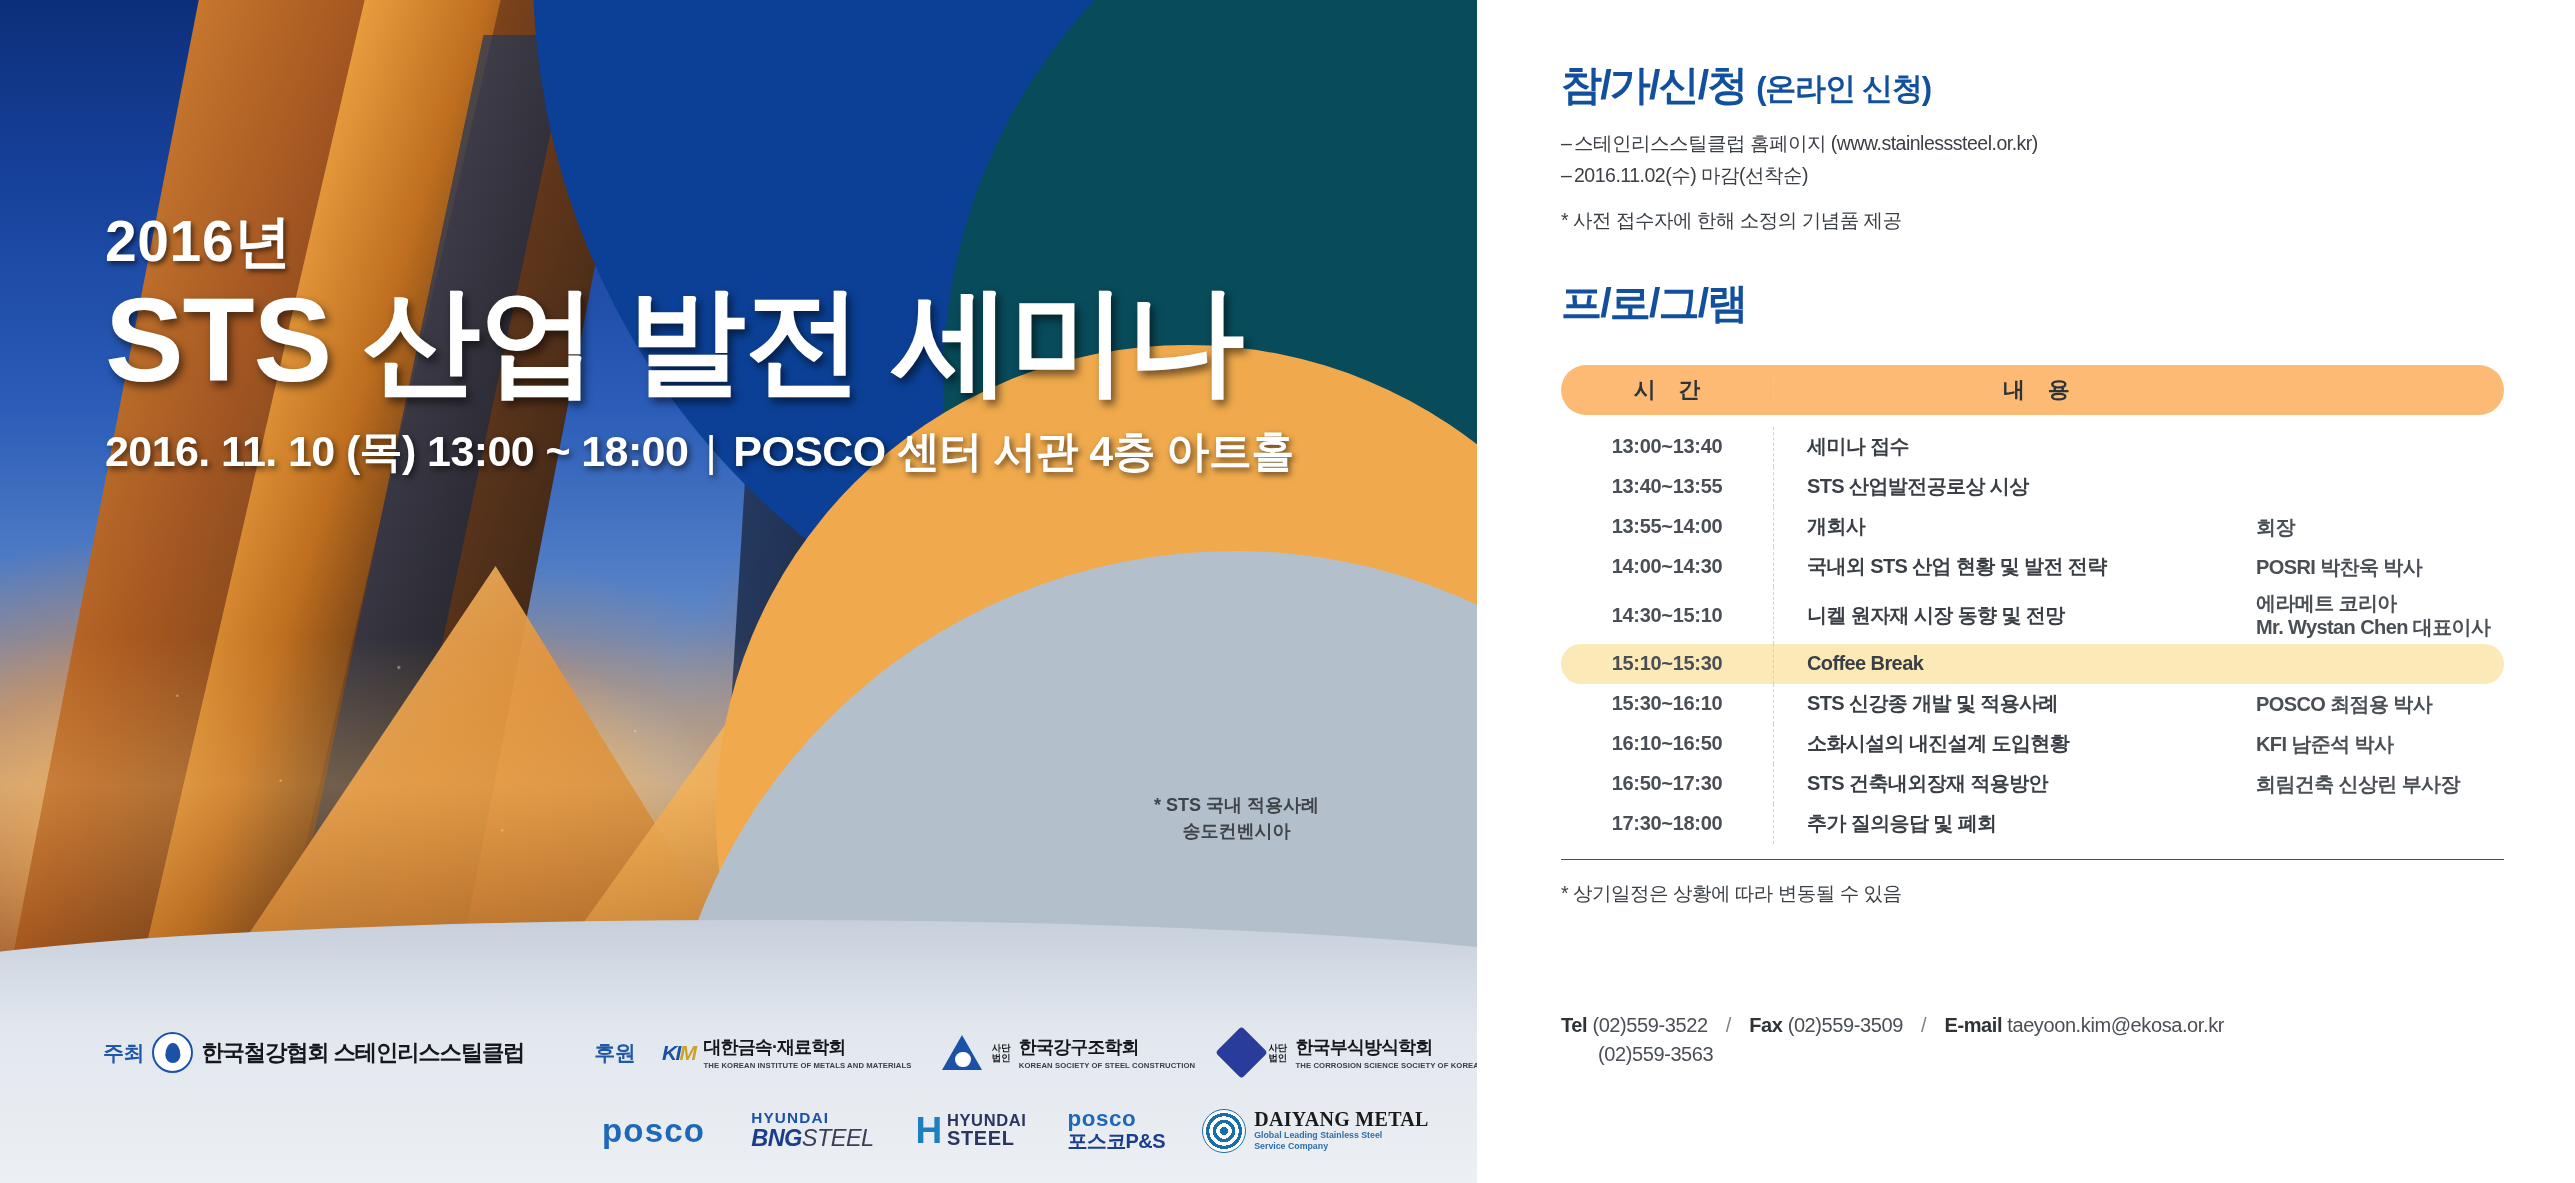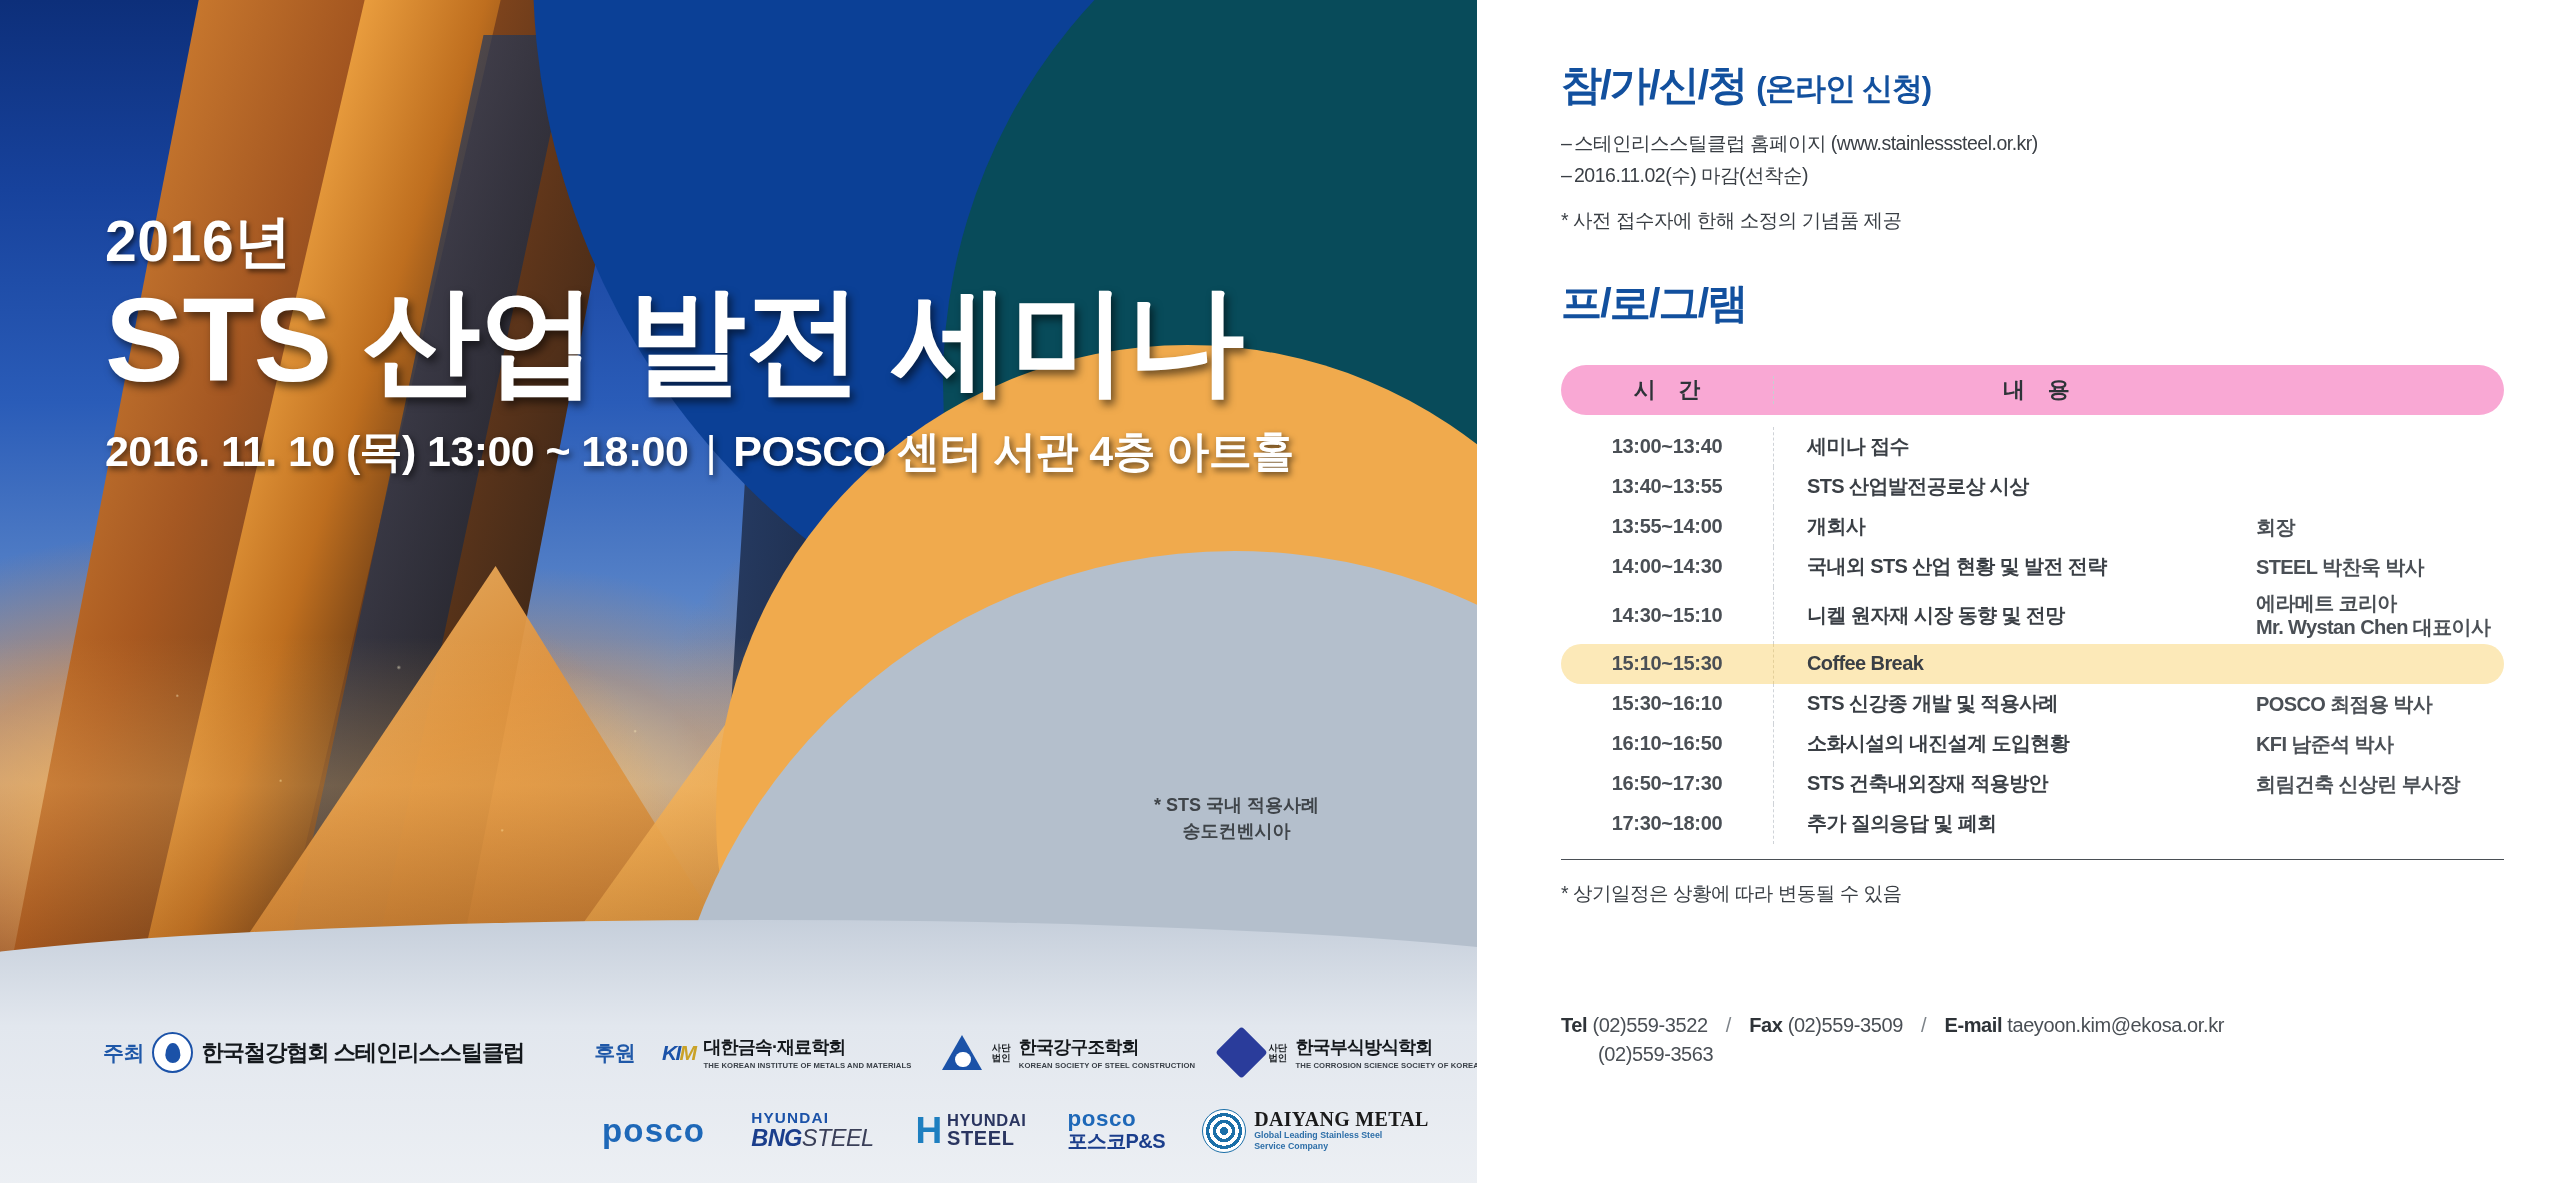--- a/index.html
+++ b/index.html
@@ -160,21 +160,21 @@
   }
   .sec-head .paren{font-size:31px;letter-spacing:-1.2px;}
   .bullets{margin-top:22.4px;}
   .bl{font-size:19.5px;color:#3a3f45;line-height:1.62;letter-spacing:-0.5px;white-space:nowrap;}
   .bl .dash{display:inline-block;width:13px;}
   .bl-star{margin-top:15.3px;font-size:19.5px;color:#3a3f45;letter-spacing:-0.5px;white-space:nowrap;}
 
   
   #prog{position:absolute;left:84px;top:365px;width:943px;}
   .thead{
-    display:flex;align-items:center;height:50px;background:#f9a8d4;border-radius:25px;
+    display:flex;align-items:center;height:50px;background:#fdba74;border-radius:25px;
   }
   .thead .c-time{width:212px;text-align:center;font-size:22px;font-weight:600;color:#2e3338;letter-spacing:8.3px;text-indent:8.3px;}
   .thead .c-div{width:0.6px;height:28px;border-left:1.2px dashed #c9cdd2;}
   .thead .c-body{flex:1;text-align:center;font-size:22px;font-weight:600;color:#2e3338;letter-spacing:8.3px;text-indent:8.3px;
       padding-right:206px;}
   .trow{display:flex;align-items:center;min-height:40px;position:relative;}
   .trow.hl{background:#FCE9B8;border-radius:23.6px;}
   .trow .c-time{width:212px;text-align:center;font-size:20px;font-weight:600;color:#4a4f55;letter-spacing:-0.3px;}
   .trow .c-sep{width:0;border-left:1.2px dashed #cfd3d8;align-self:stretch;}
   .trow.hl .c-sep{border-color:#e3cf9a;}
@@ -336,21 +336,21 @@
       <div class="trow">
         <div class="c-time">13:55~14:00</div>
         <div class="c-sep"></div>
         <div class="c-body">개회사</div>
         <div class="c-spk">회장</div>
       </div>
       <div class="trow">
         <div class="c-time">14:00~14:30</div>
         <div class="c-sep"></div>
         <div class="c-body">국내외 STS 산업 현황 및 발전 전략</div>
-        <div class="c-spk">STEEL 박찬욱 박사</div>
+        <div class="c-spk">POSRI 박찬욱 박사</div>
       </div>
       <div class="trow" style="min-height:57px;">
         <div class="c-time">14:30~15:10</div>
         <div class="c-sep"></div>
         <div class="c-body">니켈 원자재 시장 동향 및 전망</div>
         <div class="c-spk">
           <span>에라메트 코리아</span>
           <span class="l2">Mr. Wystan Chen 대표이사</span>
         </div>
       </div>

